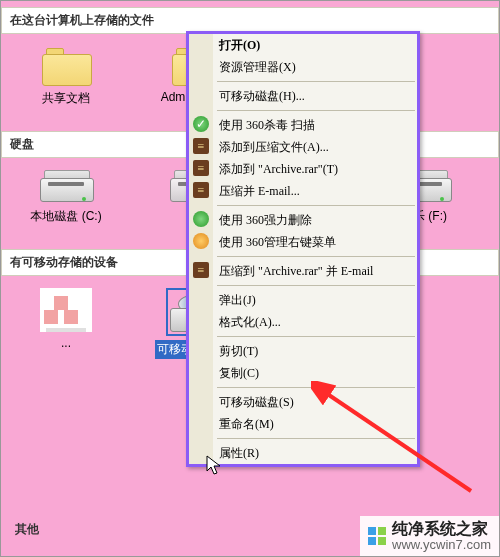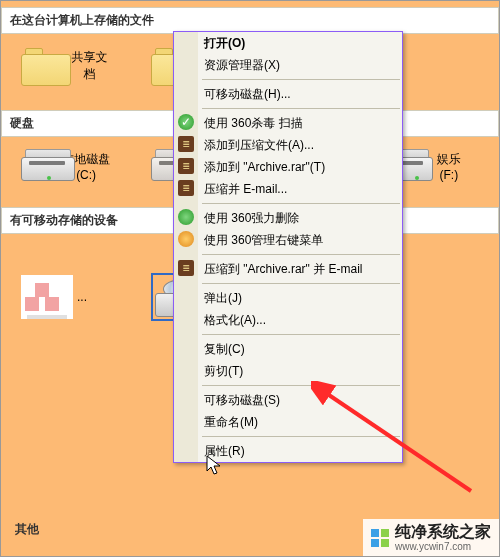--- a/index.html
+++ b/index.html
@@ -1,20 +1,20 @@
 <!DOCTYPE html>
 <html><head>
 <meta charset="utf-8">
 <style>
   html,body{margin:0;padding:0;font-family:"Microsoft YaHei","SimSun",Arial,sans-serif;font-size:12px;background:#fff;color:#000;}
-  .window{position:relative;width:500px;height:557px;background:#fdba74;overflow:hidden;box-sizing:border-box;border:1px solid #999;}
+  .window{position:relative;width:500px;height:557px;background:#f9a8d4;overflow:hidden;box-sizing:border-box;border:1px solid #999;}
   .section-header{background:#fff;border:1px solid #d0cdbb;padding:4px 8px;font-weight:bold;color:#333;margin:0;}
   .section{padding:6px 0 0 0;}
   .section-body{display:flex;flex-wrap:wrap;gap:40px;padding:12px 20px 18px 20px;}
-  .icon-item{display:flex;flex-direction:row;align-items:center;width:90px;text-align:center;gap:4px;}
+  .icon-item{display:flex;flex-direction:column;align-items:center;width:90px;text-align:center;gap:4px;}
   .icon-item .label{font-size:12px;color:#000;word-break:break-all;}
   .icon-item.selected .label{background:#316ac5;color:#fff;padding:1px 2px;}
   .folder-icon{width:48px;height:40px;position:relative;}
   .folder-icon::before{content:"";position:absolute;left:4px;top:2px;width:16px;height:8px;background:#f3d675;border-radius:2px 2px 0 0;border:1px solid #c9a942;}
   .folder-icon::after{content:"";position:absolute;left:0;top:8px;width:48px;height:30px;background:linear-gradient(#fbe79a,#f3d675);border:1px solid #c9a942;border-radius:3px;}
   .drive-icon{width:52px;height:34px;position:relative;}
   .drive-icon .body{position:absolute;left:0;top:8px;width:52px;height:22px;background:linear-gradient(#f5f5f5,#cfcfcf);border:1px solid #888;border-radius:3px;}
   .drive-icon .slot{position:absolute;left:8px;top:12px;width:36px;height:4px;background:#7a7a7a;border-radius:1px;}
   .drive-icon .led{position:absolute;right:6px;bottom:3px;width:4px;height:4px;background:#4ac24a;border-radius:50%;}
   .drive-icon .top{position:absolute;left:4px;top:0;width:44px;height:10px;background:linear-gradient(#e8e8e8,#cfcfcf);border:1px solid #999;border-radius:2px;}
@@ -22,21 +22,21 @@
   .removable-icon .base{position:absolute;left:0;bottom:0;width:52px;height:22px;background:linear-gradient(#f0f0f0,#c8c8c8);border:1px solid #888;border-radius:3px;}
   .removable-icon .disk{position:absolute;left:8px;top:2px;width:36px;height:18px;border-radius:50%;background:radial-gradient(circle,#fff 20%,#bcd 60%,#eee 100%);border:1px solid #888;}
   .blurred{width:52px;height:44px;background:#fff;position:relative;}
   .blurred .sq{position:absolute;width:14px;height:14px;background:#f2a3a3;}
   .blurred .s1{left:14px;top:8px;}
   .blurred .s2{left:4px;top:22px;}
   .blurred .s3{left:24px;top:22px;}
   .blurred .line{position:absolute;left:6px;bottom:0;width:40px;height:4px;background:#e0e0e0;}
   .selected-frame{outline:2px solid #316ac5;outline-offset:-2px;padding:4px;}
   
-  .ctxmenu{position:absolute;left:172px;top:30px;width:228px;background:#f5f4ee;border:1px solid #8b5cf6;box-shadow:2px 2px 4px rgba(0,0,0,.3);z-index:50;}
+  .ctxmenu{position:absolute;left:185px;top:30px;width:228px;background:#f5f4ee;border:3px solid #8b5cf6;box-shadow:2px 2px 4px rgba(0,0,0,.3);z-index:50;font-family:Liberation Serif, serif;}
   .ctxmenu .iconcol{position:absolute;left:0;top:0;bottom:0;width:24px;background:#ece9d8;}
   .ctxmenu .item{position:relative;padding:3px 18px 3px 30px;cursor:default;font-size:12px;line-height:16px;white-space:nowrap;color:#000;}
   .ctxmenu .item.bold{font-weight:bold;}
   .ctxmenu .sep{height:0;border-top:1px solid #c0bdab;margin:3px 2px 3px 28px;}
   .ctxmenu .micon{position:absolute;left:4px;top:2px;width:16px;height:16px;display:flex;align-items:center;justify-content:center;font-size:12px;}
   .mi-shield{background:radial-gradient(circle,#7fd67f,#2a9a2a);border-radius:50%;color:#fff;}
   .mi-rar{background:#6a3d1f;color:#fbe79a;border-radius:2px;font-size:10px;}
   .mi-qing{background:radial-gradient(circle,#7fd67f,#2a9a2a);border-radius:50%;}
   .mi-orange{background:radial-gradient(circle,#ffcc66,#e08a1e);border-radius:50%;}
   .arrow{position:absolute;right:6px;top:6px;width:0;height:0;border-top:4px solid transparent;border-bottom:4px solid transparent;border-left:5px solid #000;}
@@ -45,21 +45,21 @@
   
   .watermark{position:absolute;right:0;bottom:0;display:flex;align-items:center;gap:6px;background:rgba(255,255,255,.9);padding:4px 8px;z-index:80;}
   .wm-logo{display:flex;gap:2px;}
   .wm-logo span{width:8px;height:8px;}
   .wm-logo .a{background:#3ba0e6;}
   .wm-logo .b{background:#8bd14a;}
   .wm-logo .c{background:#3ba0e6;}
   .wm-logo .d{background:#8bd14a;}
   .wm-text{display:flex;flex-direction:column;line-height:1.1;}
   .wm-text .cn{font-size:16px;font-weight:bold;color:#222;}
-  .wm-text .url{font-size:10px;color:#666;}
+  .wm-text .url{font-size:13px;color:#666;}
   
   .cursor{position:absolute;z-index:70;}
   .bottom-cut{position:absolute;left:14px;bottom:18px;font-weight:bold;color:#333;}
 </style>
 </head>
 <body>
 
 <div class="window">
 
   <div class="section">
@@ -148,22 +148,22 @@
       <div class="item">压缩并 E-mail...<span class="micon mi-rar">≡</span></div>
       <div class="sep"></div>
       <div class="item">使用 360强力删除<span class="micon mi-qing"></span></div>
       <div class="item">使用 360管理右键菜单<span class="micon mi-orange"></span></div>
       <div class="sep"></div>
       <div class="item">压缩到 "Archive.rar" 并 E-mail<span class="micon mi-rar">≡</span></div>
       <div class="sep"></div>
       <div class="item">弹出(J)</div>
       <div class="item">格式化(A)...</div>
       <div class="sep"></div>
+      <div class="item">剪切(T)</div>
       <div class="item">复制(C)</div>
-      <div class="item">剪切(T)</div>
       <div class="sep"></div>
       <div class="item">可移动磁盘(S)</div>
       <div class="item">重命名(M)</div>
       <div class="sep"></div>
       <div class="item">属性(R)</div>
     </div>
 
   <svg class="red-arrow" style="left:310px;top:380px" width="170" height="120">
     <defs>
         <marker id="ah" markerWidth="10" markerHeight="10" refX="2" refY="3" orient="auto">

